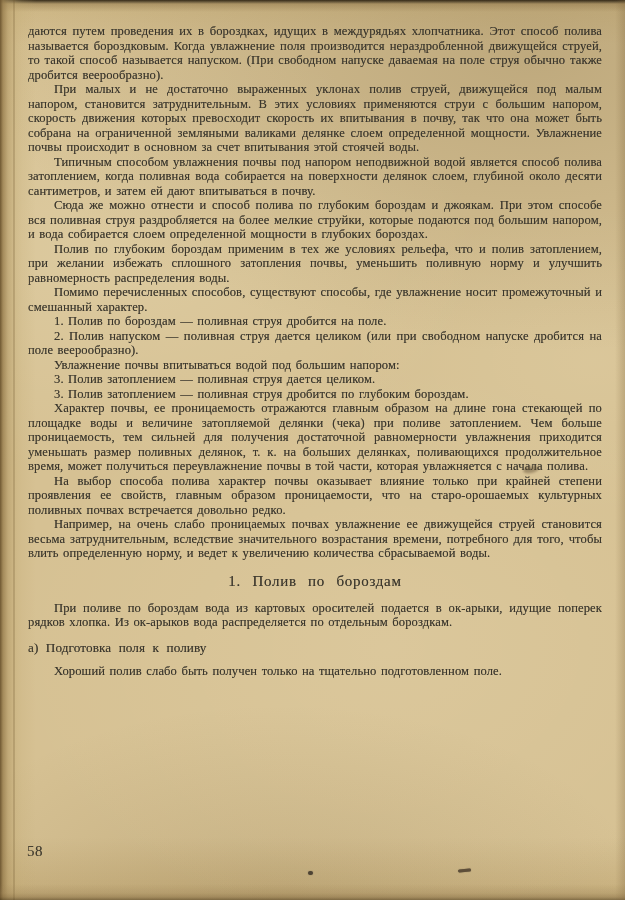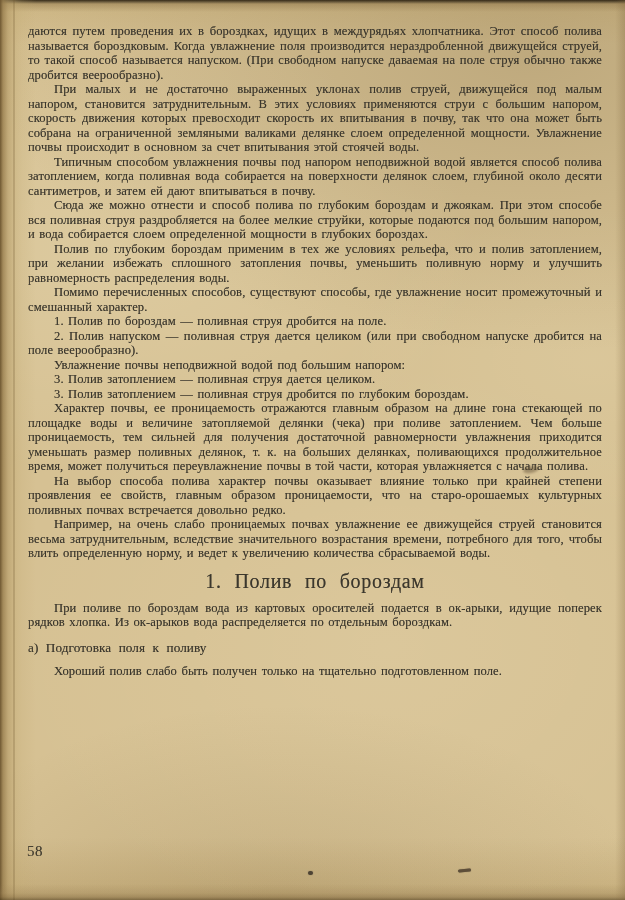--- a/index.html
+++ b/index.html
@@ -49,21 +49,21 @@
     color: #3b372d;
     font-size: 12.6px; line-height: 14.5px;
     text-align: justify;
     letter-spacing: 0.1px; word-spacing: 1.2px;
     text-shadow: 0 0 0.5px rgba(59,55,45,0.55);
   }
   .content p { margin: 0; text-indent: 26px; }
   .content p.cont { text-indent: 0; }
   .section-heading {
     margin: 11px 0 10px; text-indent: 0;
-    text-align: center; font-size: 20px; font-weight: normal;
+    text-align: center; font-size: 15px; font-weight: normal;
     letter-spacing: 0.7px; word-spacing: 7px; line-height: 19px;
   }
   .subsection-heading {
     margin: 10px 0 8px; text-indent: 0;
     text-align: left; font-size: 13.2px; font-weight: normal;
     word-spacing: 4px; line-height: 16px;
   }
   .pagenum {
     position: absolute; left: 27px; top: 843px;
     font-size: 15px; color: #403b2f; letter-spacing: 0.5px;
@@ -92,21 +92,21 @@
 
   <div class="content">
     <p class="cont">даются путем проведения их в бороздках, идущих в междурядьях хлопчатника. Этот способ полива называется бороздковым. Когда увлажнение поля производится нераздробленной движущейся струей, то такой способ называется напуском. (При свободном напуске даваемая на поле струя обычно также дробится веерообразно).</p>
     <p>При малых и не достаточно выраженных уклонах полив струей, движущейся под малым напором, становится затруднительным. В этих условиях применяются струи с большим напором, скорость движения которых превосходит скорость их впитывания в почву, так что она может быть собрана на ограниченной земляными валиками делянке слоем определенной мощности. Увлажнение почвы происходит в основном за счет впитывания этой стоячей воды.</p>
     <p>Типичным способом увлажнения почвы под напором неподвижной водой является способ полива затоплением, когда поливная вода собирается на поверхности делянок слоем, глубиной около десяти сантиметров, и затем ей дают впитываться в почву.</p>
     <p>Сюда же можно отнести и способ полива по глубоким бороздам и джоякам. При этом способе вся поливная струя раздробляется на более мелкие струйки, которые подаются под большим напором, и вода собирается слоем определенной мощности в глубоких бороздах.</p>
     <p>Полив по глубоким бороздам применим в тех же условиях рельефа, что и полив затоплением, при желании избежать сплошного затопления почвы, уменьшить поливную норму и улучшить равномерность распределения воды.</p>
     <p>Помимо перечисленных способов, существуют способы, где увлажнение носит промежуточный и смешанный характер.</p>
     <p>1. Полив по бороздам — поливная струя дробится на поле.</p>
     <p>2. Полив напуском — поливная струя дается целиком (или при свободном напуске дробится на поле веерообразно).</p>
-    <p>Увлажнение почвы неподвижной водой под большим напором:</p>
+    <p>Увлажнение почвы впитываться водой под большим напором:</p>
     <p>3. Полив затоплением — поливная струя дается целиком.</p>
     <p>3. Полив затоплением — поливная струя дробится по глубоким бороздам.</p>
     <p>Характер почвы, ее проницаемость отражаются главным образом на длине гона стекающей по площадке воды и величине затопляемой делянки (чека) при поливе затоплением. Чем больше проницаемость, тем сильней для получения достаточной равномерности увлажнения приходится уменьшать размер поливных делянок, т. к. на больших делянках, поливающихся продолжительное время, может получиться переувлажнение почвы в той части, которая увлажняется с начала полива.</p>
     <p>На выбор способа полива характер почвы оказывает влияние только при крайней степени проявления ее свойств, главным образом проницаемости, что на старо-орошаемых культурных поливных почвах встречается довольно редко.</p>
     <p>Например, на очень слабо проницаемых почвах увлажнение ее движущейся струей становится весьма затруднительным, вследствие значительного возрастания времени, потребного для того, чтобы влить определенную норму, и ведет к увеличению количества сбрасываемой воды.</p>
     <h2 class="section-heading">1. Полив по бороздам</h2>
     <p>При поливе по бороздам вода из картовых оросителей подается в ок-арыки, идущие поперек рядков хлопка. Из ок-арыков вода распределяется по отдельным бороздкам.</p>
     <h3 class="subsection-heading">а) Подготовка поля к поливу</h3>
     <p>Хороший полив слабо быть получен только на тщательно подготовленном поле.</p>
   </div>

